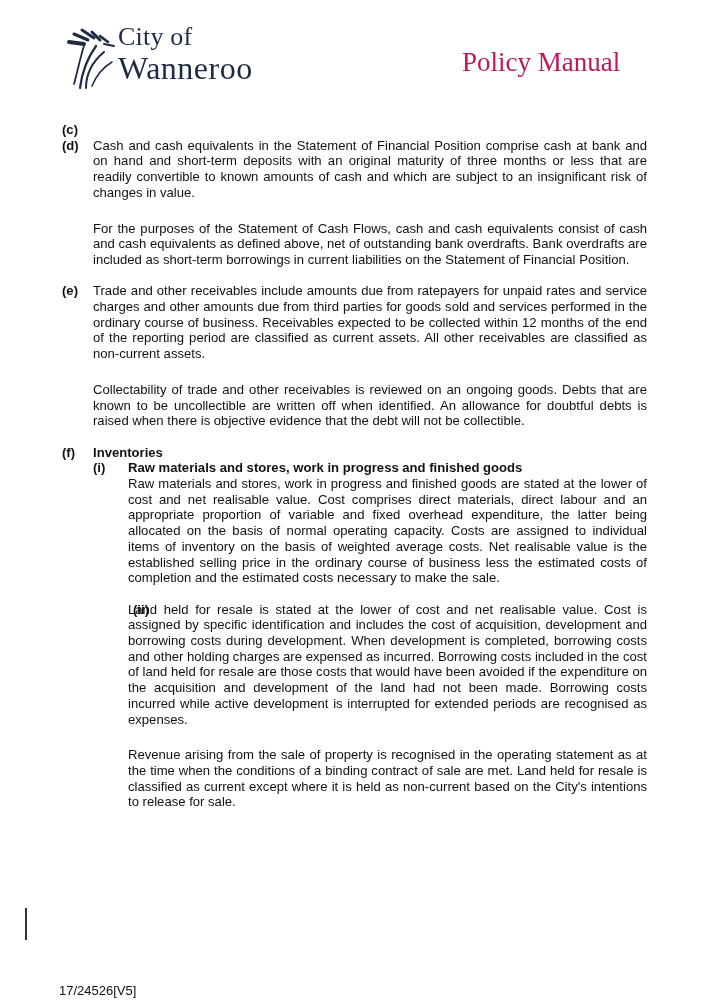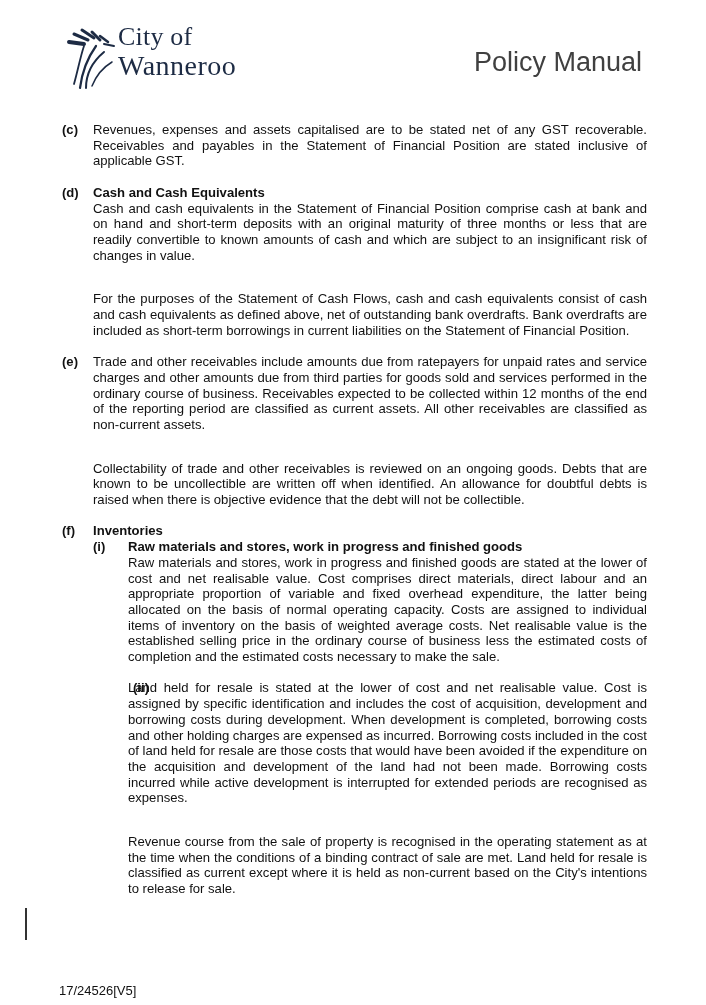--- a/index.html
+++ b/index.html
@@ -1,27 +1,27 @@
 <!DOCTYPE html>
 <html><head>
 <meta charset="utf-8">
 <style>
   html, body { margin: 0; padding: 0; background: #ffffff; }
   body { width: 706px; height: 1005px; position: relative; overflow: hidden; font-family: "Liberation Sans", sans-serif; color: #111; }
   .logo { position: absolute; left: 66px; top: 24px; width: 240px; height: 70px; }
   .logo-svg { position: absolute; left: 0; top: 0; }
   .logo-city { position: absolute; left: 52px; top: -2px; font-family: "Liberation Serif", serif; font-size: 26px; color: #1d2b44; letter-spacing: 0.2px; }
-  .logo-wanneroo { position: absolute; left: 52px; top: 26px; font-family: "Liberation Serif", serif; font-size: 28px; color: #1d2b44; letter-spacing: 0.5px; }
-  .header-title { position: absolute; left: 474px; top: 47px; font-family: Liberation Sans, sans-serif; font-size: 27px; color: #404040; }
+  .logo-wanneroo { position: absolute; left: 52px; top: 26px; font-family: "Liberation Serif", serif; font-size: 32px; color: #1d2b44; letter-spacing: 0.5px; }
+  .header-title { position: absolute; left: 462px; top: 47px; font-family: Liberation Serif, serif; font-size: 27px; color: #be185d; }
   .content { position: absolute; left: 62px; top: 122px; width: 585px; font-size: 13.1px; line-height: 15.7px; }
   .sec { position: relative; padding-left: 31px; margin-bottom: 15.7px; }
   .sec-label { position: absolute; left: 0; top: 0; font-weight: bold; }
   .sec-title { font-weight: bold; }
   .p { text-align: justify; }
-  .p + .p { margin-top: 28px; }
+  .p + .p { margin-top: 20px; }
   .sub { position: relative; padding-left: 35px; margin-top: 0; }
   .sub + .sub { margin-top: 15.7px; }
   .sub-label { position: absolute; left: 0; top: 0; font-weight: bold; }
   .sub-label.ii { left: 0; margin-left: 40px; }
   .change-bar { position: absolute; left: 25px; top: 908px; width: 1.5px; height: 32px; background: #333; }
   .footer-ref { position: absolute; left: 59px; top: 983px; font-size: 13px; }
 </style>
 </head>
 <body>
 
@@ -43,26 +43,24 @@
   <span class="logo-city">City of</span>
   <span class="logo-wanneroo">Wanneroo</span>
 </div>
 
 <div class="header-title">Policy Manual</div>
 
 <div class="content">
 
   <div class="sec">
     <span class="sec-label">(c)</span>
-    <div class="p">Revenues, expenses and assets capitalised are to be stated net of any GST recoverable. Receivables and payables in the Statement of Financial Position are stated inclusive of applicable GST.</div>
   </div>
 
   <div class="sec">
     <span class="sec-label">(d)</span>
-    <div class="sec-title">Cash and Cash Equivalents</div>
     <div class="p">Cash and cash equivalents in the Statement of Financial Position comprise cash at bank and on hand and short-term deposits with an original maturity of three months or less that are readily convertible to known amounts of cash and which are subject to an insignificant risk of changes in value.</div>
     <div class="p">For the purposes of the Statement of Cash Flows, cash and cash equivalents consist of cash and cash equivalents as defined above, net of outstanding bank overdrafts.  Bank overdrafts are included as short-term borrowings in current liabilities on the Statement of Financial Position.</div>
   </div>
 
   <div class="sec">
     <span class="sec-label">(e)</span>
     <div class="p">Trade and other receivables include amounts due from ratepayers for unpaid rates and service charges and other amounts due from third parties for goods sold and services performed in the ordinary course of business. Receivables expected to be collected within 12 months of the end of the reporting period are classified as current assets. All other receivables are classified as non-current assets.</div>
     <div class="p">Collectability of trade and other receivables is reviewed on an ongoing goods.  Debts that are known to be uncollectible are written off when identified.  An allowance for doubtful debts is raised when there is objective evidence that the debt will not be collectible.</div>
   </div>
 
@@ -72,21 +70,21 @@
 
     <div class="sub">
       <span class="sub-label">(i)</span>
       <div class="sec-title">Raw materials and stores, work in progress and finished goods</div>
       <div class="p">Raw materials and stores, work in progress and finished goods are stated at the lower of cost and net realisable value.  Cost comprises direct materials, direct labour and an appropriate proportion of variable and fixed overhead expenditure, the latter being allocated on the basis of normal operating capacity.  Costs are assigned to individual items of inventory on the basis of weighted average costs.  Net realisable value is the established selling price in the ordinary course of business less the estimated costs of completion and the estimated costs necessary to make the sale.</div>
     </div>
 
     <div class="sub">
       <span class="sub-label ii">(ii)</span>
       <div class="p">Land held for resale is stated at the lower of cost and net realisable value.  Cost is assigned by specific identification and includes the cost of acquisition, development and borrowing costs during development. When development is completed, borrowing costs and other holding charges are expensed as incurred.  Borrowing costs included in the cost of land held for resale are those costs that would have been avoided if the expenditure on the acquisition and development of the land had not been made. Borrowing costs incurred while active development is interrupted for extended periods are recognised as expenses.</div>
-      <div class="p">Revenue course from the sale of property is recognised in the operating statement as at the time when the conditions of a binding contract of sale are met.  Land held for resale is classified as current except where it is held as non-current based on the City's intentions to release for sale.</div>
+      <div class="p">Revenue arising from the sale of property is recognised in the operating statement as at the time when the conditions of a binding contract of sale are met.  Land held for resale is classified as current except where it is held as non-current based on the City's intentions to release for sale.</div>
     </div>
   </div>
 
 </div>
 
 <div class="change-bar"></div>
 
 <div class="footer-ref">17/24526[V5]</div>
 
 </body></html>

